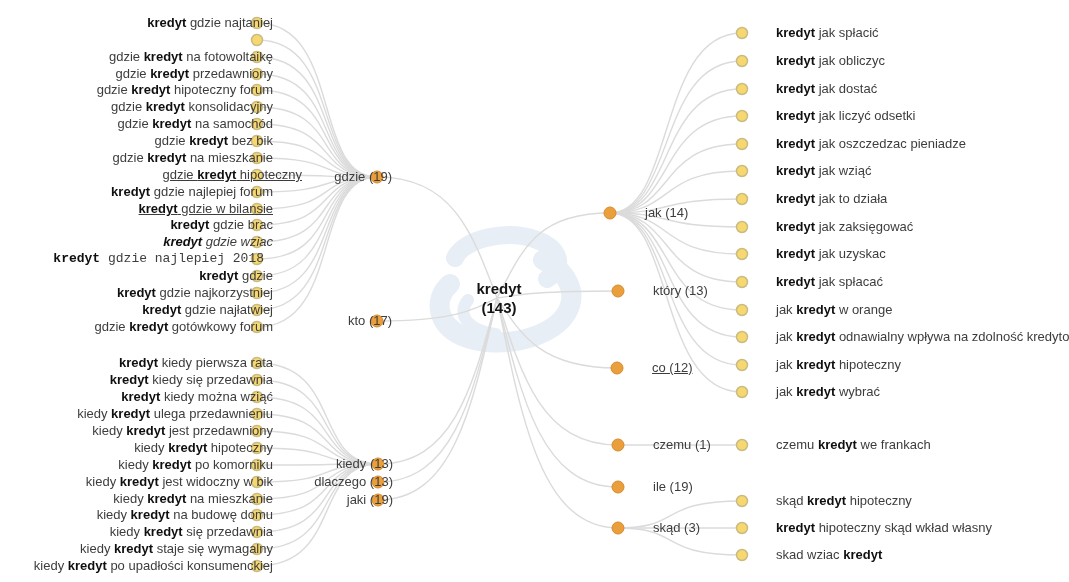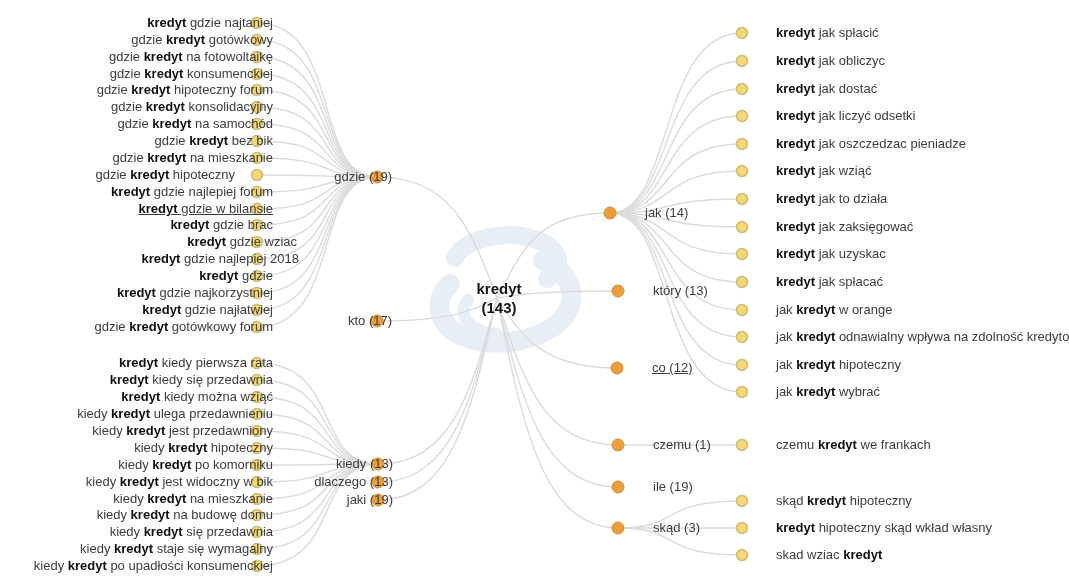--- a/index.html
+++ b/index.html
@@ -161,34 +161,33 @@
         <circle cx="618" cy="487" r="6" fill="#E9A03C" stroke="#D8892B" stroke-width="1"></circle>
         <circle cx="742" cy="501" r="5.5" fill="#F7D76F" stroke="#C9BC82" stroke-width="1.5"></circle>
         <circle cx="742" cy="528" r="5.5" fill="#F7D76F" stroke="#C9BC82" stroke-width="1.5"></circle>
         <circle cx="742" cy="555" r="5.5" fill="#F7D76F" stroke="#C9BC82" stroke-width="1.5"></circle>
         <circle cx="618" cy="528" r="6" fill="#E9A03C" stroke="#D8892B" stroke-width="1"></circle>
       </g>
   </svg>
 
   <div id="nodes">
       <div class="leaf-label side-left" style="top: 14px; right: 821px;"><b>kredyt</b><span> gdzie najtaniej</span></div>
-      <div class="leaf-label side-left" style="top: 31px; right: 821px;"><span>gdzie </span><b>kredyt</b><span> gotówkowy</span></div>
       <div class="leaf-label side-left" style="top: 48px; right: 821px;"><span>gdzie </span><b>kredyt</b><span> na fotowoltaikę</span></div>
-      <div class="leaf-label side-left" style="top: 65px; right: 821px;"><span>gdzie </span><b>kredyt</b><span> konsumenckiej</span></div>
+      <div class="leaf-label side-left" style="top: 65px; right: 821px;"><span>gdzie </span><b>kredyt</b><span> przedawniony</span></div>
       <div class="leaf-label side-left" style="top: 81px; right: 821px;"><span>gdzie </span><b>kredyt</b><span> hipoteczny forum</span></div>
       <div class="leaf-label side-left" style="top: 98px; right: 821px;"><span>gdzie </span><b>kredyt</b><span> konsolidacyjny</span></div>
       <div class="leaf-label side-left" style="top: 115px; right: 821px;"><span>gdzie </span><b>kredyt</b><span> na samochód</span></div>
       <div class="leaf-label side-left" style="top: 132px; right: 821px;"><span>gdzie </span><b>kredyt</b><span> bez bik</span></div>
       <div class="leaf-label side-left" style="top: 149px; right: 821px;"><span>gdzie </span><b>kredyt</b><span> na mieszkanie</span></div>
-      <div class="leaf-label side-left" style="top: 166px; right: 859px;"><span>gdzie </span><b>kredyt</b><span> hipoteczny</span></div>
+      <div class="leaf-label side-left" style="top: 166px; right: 792px; text-decoration: underline;"><span>gdzie </span><b>kredyt</b><span> hipoteczny</span></div>
       <div class="leaf-label side-left" style="top: 183px; right: 821px;"><b>kredyt</b><span> gdzie najlepiej forum</span></div>
       <div class="leaf-label side-left" style="top: 200px; right: 821px; text-decoration: underline;"><b>kredyt</b><span> gdzie w bilansie</span></div>
       <div class="leaf-label side-left" style="top: 216px; right: 821px;"><b>kredyt</b><span> gdzie brac</span></div>
-      <div class="leaf-label side-left" style="top: 233px; right: 797px;"><b>kredyt</b><span> gdzie wziac</span></div>
-      <div class="leaf-label side-left" style="top: 250px; right: 795px;"><b>kredyt</b><span> gdzie najlepiej 2018</span></div>
+      <div class="leaf-label side-left" style="top: 233px; right: 821px; font-style: italic;"><b>kredyt</b><span> gdzie wziac</span></div>
+      <div class="leaf-label side-left" style="top: 250px; right: 830px; font-family: Liberation Mono, monospace;"><b>kredyt</b><span> gdzie najlepiej 2018</span></div>
       <div class="leaf-label side-left" style="top: 267px; right: 821px;"><b>kredyt</b><span> gdzie</span></div>
       <div class="leaf-label side-left" style="top: 284px; right: 821px;"><b>kredyt</b><span> gdzie najkorzystniej</span></div>
       <div class="leaf-label side-left" style="top: 301px; right: 821px;"><b>kredyt</b><span> gdzie najłatwiej</span></div>
       <div class="leaf-label side-left" style="top: 318px; right: 821px;"><span>gdzie </span><b>kredyt</b><span> gotówkowy forum</span></div>
       <div class="branch-label side-left" style="top: 168px; right: 702px;">gdzie (19)</div>
       <div class="branch-label side-left" style="top: 312px; right: 702px;">kto (17)</div>
       <div class="leaf-label side-left" style="top: 354px; right: 821px;"><b>kredyt</b><span> kiedy pierwsza rata</span></div>
       <div class="leaf-label side-left" style="top: 371px; right: 821px;"><b>kredyt</b><span> kiedy się przedawnia</span></div>
       <div class="leaf-label side-left" style="top: 388px; right: 821px;"><b>kredyt</b><span> kiedy można wziąć</span></div>
       <div class="leaf-label side-left" style="top: 405px; right: 821px;"><span>kiedy </span><b>kredyt</b><span> ulega przedawnieniu</span></div>

